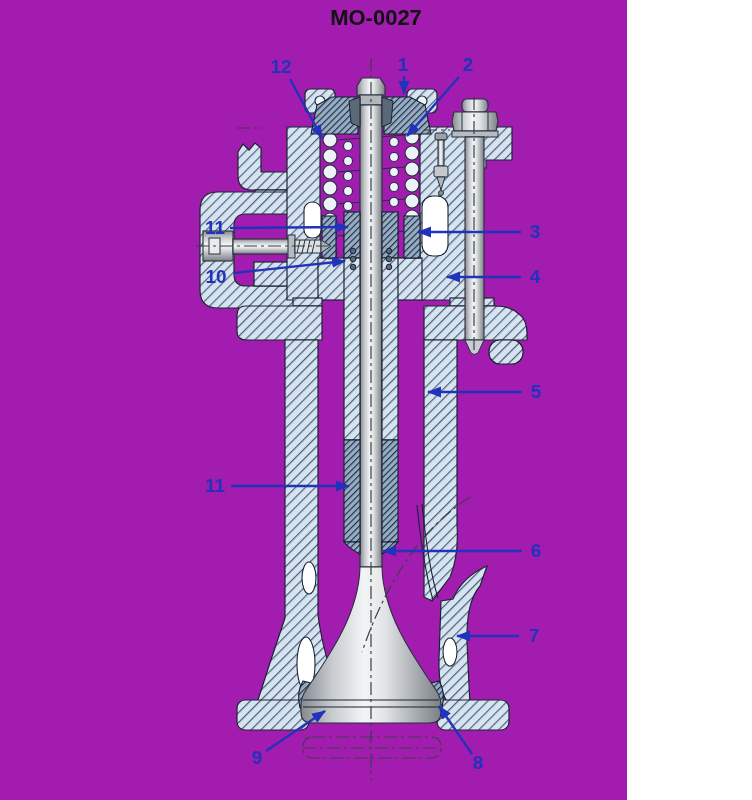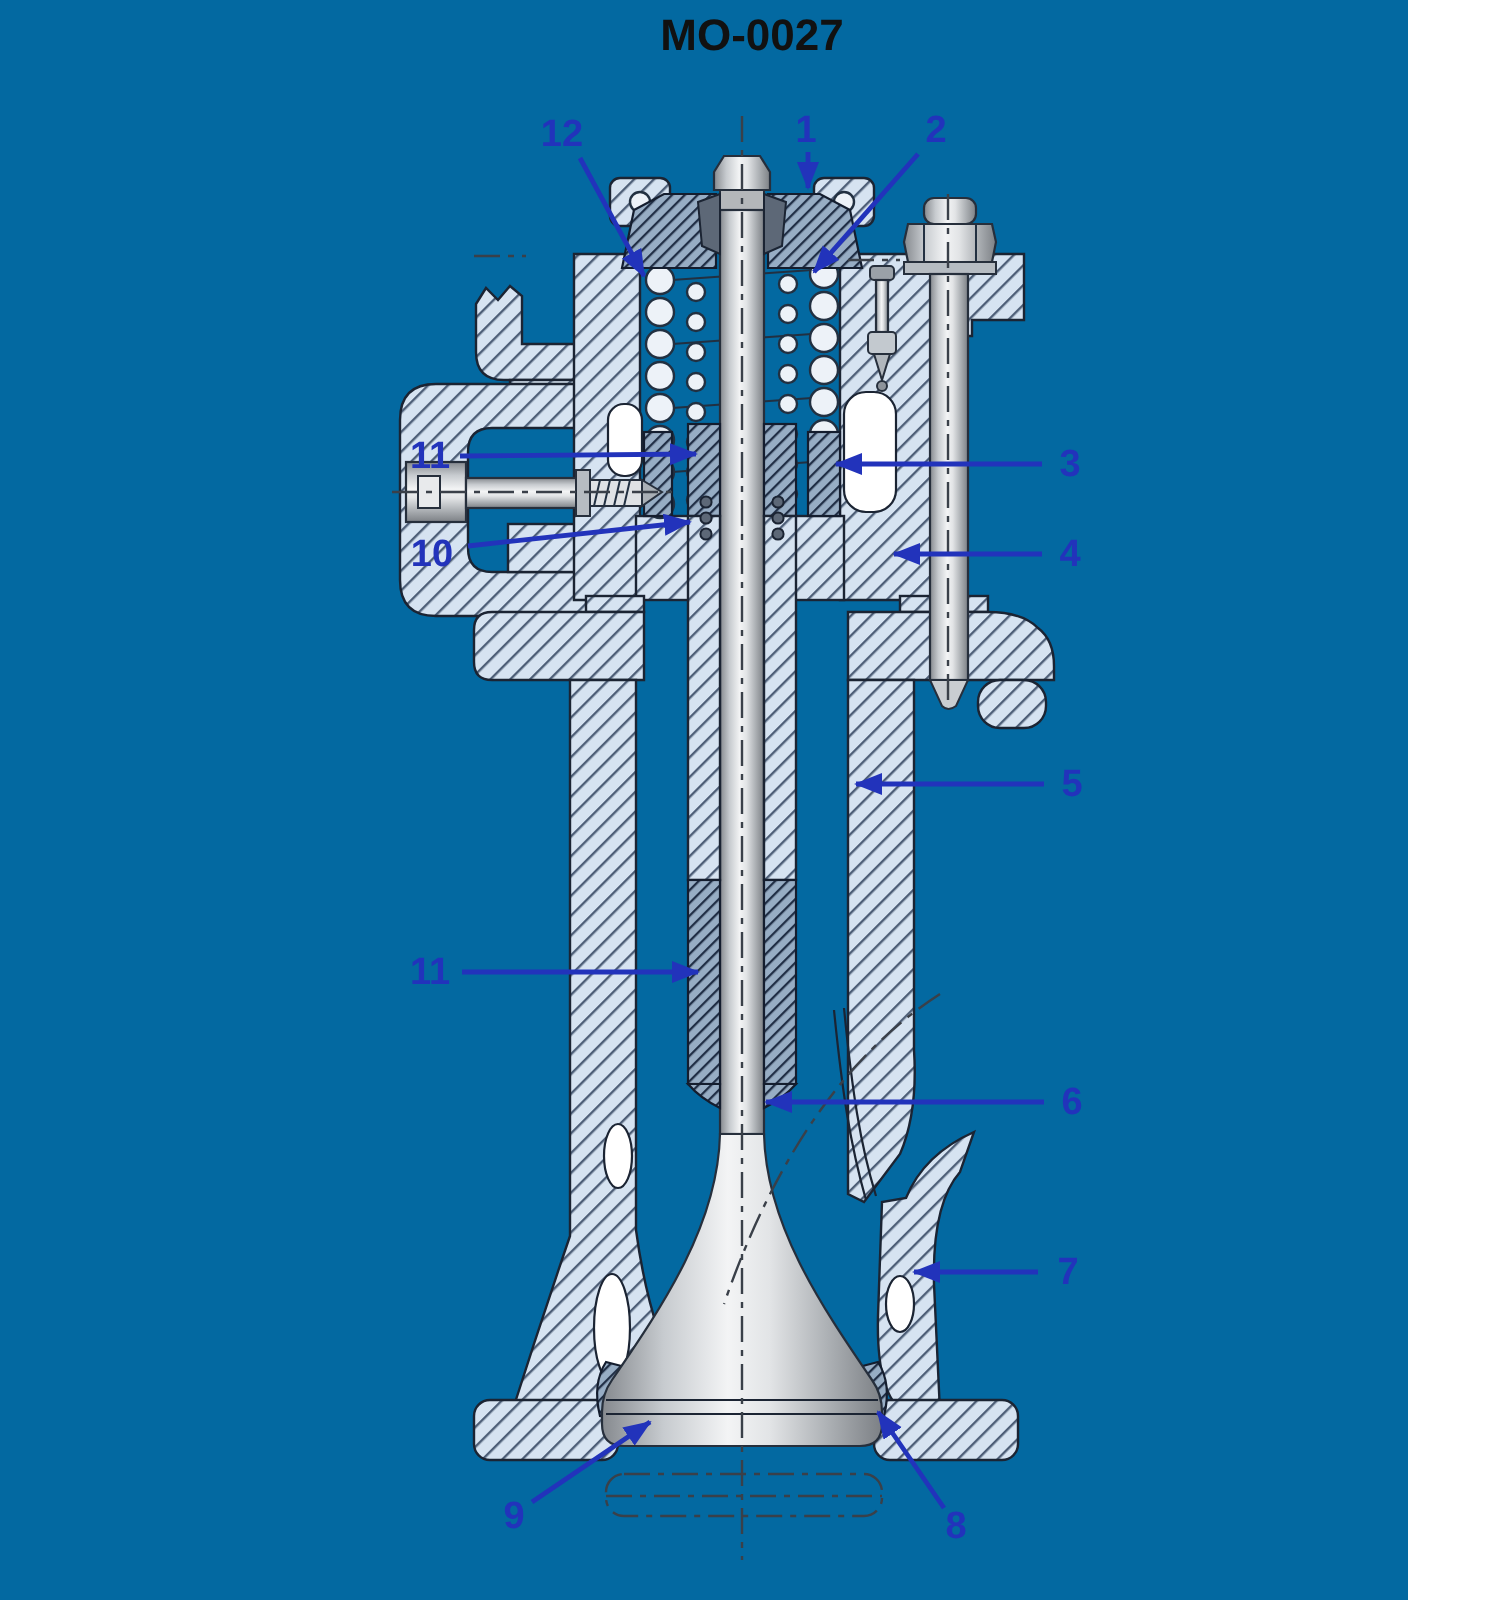--- a/index.html
+++ b/index.html
@@ -1,16 +1,16 @@
 <!DOCTYPE html>
 <html><head>
 <meta charset="utf-8">
 <style>
   html,body{margin:0;padding:0;background:#fff;}
-  .page{position:relative;width:704px;height:800px;background:#0369a1;overflow:hidden;
+  .page{position:relative;width:627px;height:800px;background:#a21caf;overflow:hidden;
         font-family:"Liberation Sans",sans-serif;}
   svg{position:absolute;left:0;top:0;}
   .hl{fill:url(#hL);stroke:#1b2433;stroke-width:1.2;}
   .hd{fill:url(#hD);stroke:#141d2e;stroke-width:1.1;}
   .w{fill:#ffffff;stroke:#1b2433;stroke-width:1.1;}
   .met{fill:url(#gV);stroke:#262f3c;stroke-width:1.1;}
   .meth{fill:url(#gH);stroke:#262f3c;stroke-width:1.1;}
   .sld{fill:#5d6877;stroke:#1b2433;stroke-width:1;}
   .cl{stroke:#3a4049;stroke-width:1.2;fill:none;stroke-dasharray:13 4 3 4;}
   .tl{stroke:#1b2433;stroke-width:1.1;fill:none;}

